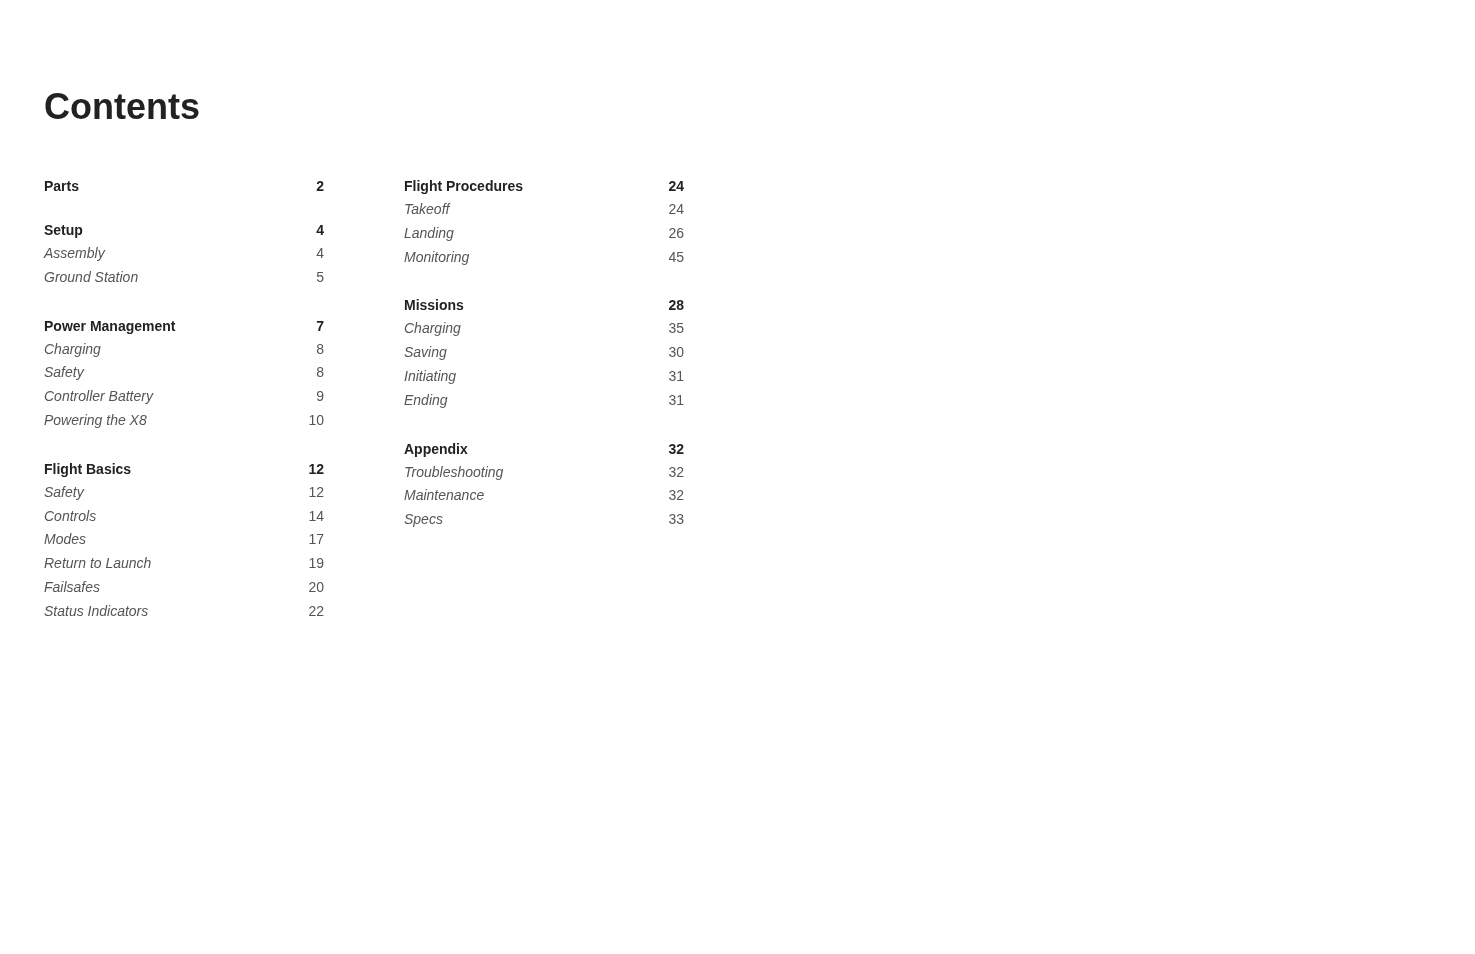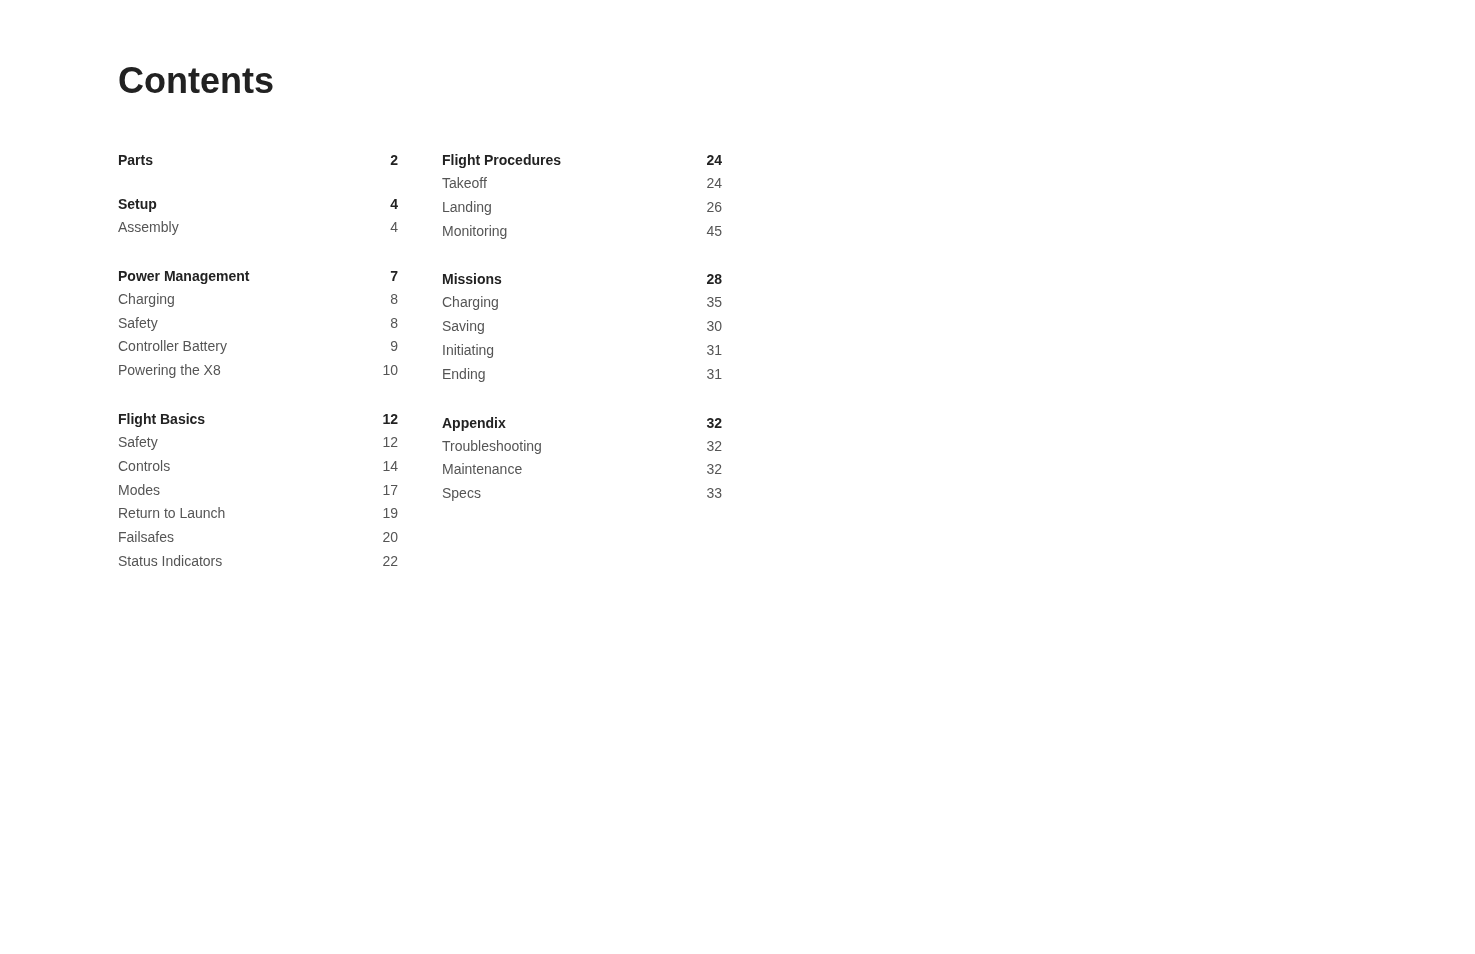--- a/index.html
+++ b/index.html
@@ -10,35 +10,36 @@
 
     body {
       background: #ffffff;
       font-family: Arial, Helvetica, sans-serif;
       color: #333333;
       width: 1475px;
       min-height: 954px;
     }
 
     .page {
-      padding: 60px 118px;
+      padding: 60px 44px;
       max-width: 900px;
+      margin-top: 26px;
     }
 
     h1.title {
       font-size: 36px;
       font-weight: bold;
       color: #222222;
       margin-bottom: 50px;
       font-family: Arial, Helvetica, sans-serif;
     }
 
     .toc-container {
       display: flex;
-      gap: 44px;
+      gap: 80px;
       align-items: flex-start;
     }
 
     .toc-column {
       min-width: 280px;
     }
 
     .toc-section {
       margin-bottom: 28px;
     }
@@ -65,20 +66,21 @@
       display: flex;
       justify-content: space-between;
       align-items: baseline;
       font-size: 14px;
       color: #555555;
       line-height: 1.7;
     }
 
     .toc-item .item-label {
       color: #555555;
+      font-style: italic;
     }
 
     .toc-item .item-page {
       color: #555555;
       min-width: 30px;
       text-align: right;
     }
   </style>
 </head>
 <body>
@@ -96,20 +98,24 @@
         </div>
         <div class="toc-section">
           <div class="toc-section-header">
             <span>Setup</span>
             <span class="page-num">4</span>
           </div>
           <div class="toc-item">
             <span class="item-label">Assembly</span>
             <span class="item-page">4</span>
           </div>
+          <div class="toc-item">
+            <span class="item-label">Ground Station</span>
+            <span class="item-page">5</span>
+          </div>
         </div>
         <div class="toc-section">
           <div class="toc-section-header">
             <span>Power Management</span>
             <span class="page-num">7</span>
           </div>
           <div class="toc-item">
             <span class="item-label">Charging</span>
             <span class="item-page">8</span>
           </div>

